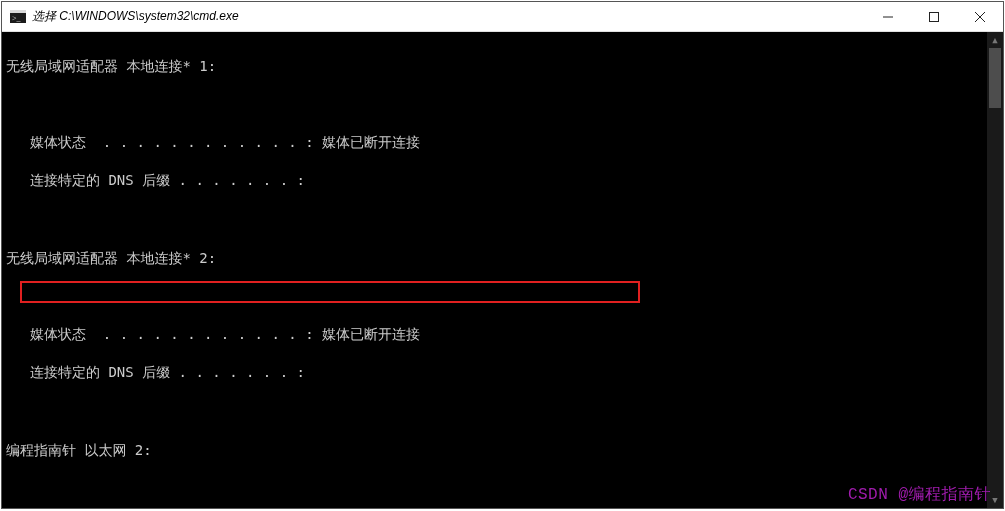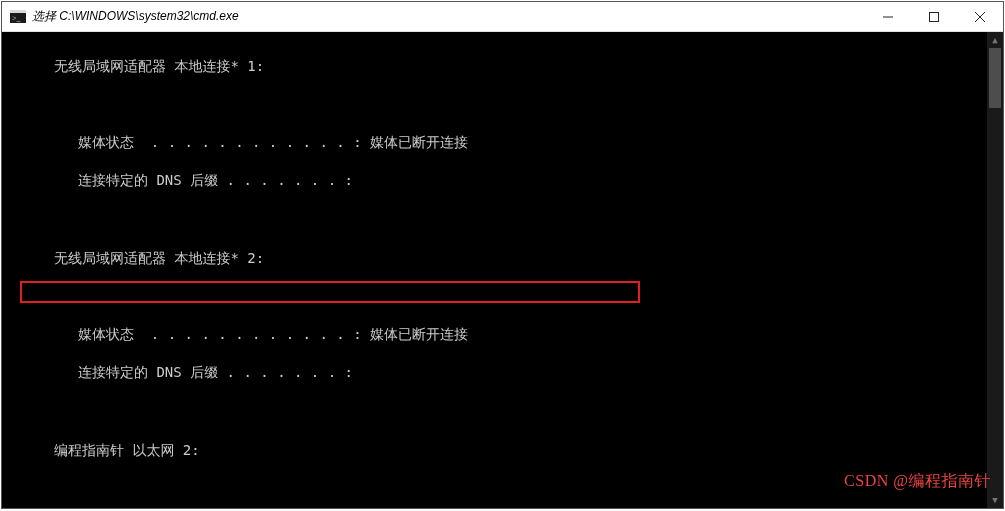--- a/index.html
+++ b/index.html
@@ -84,36 +84,36 @@
       display: flex; align-items: center; justify-content: center;
       color: #777; font-size: 9px;
     }
     .sa-top { top: 0; }
     .sa-bot { bottom: 0; }
     .content {
       padding-left: 4px;
       padding-right: 18px;
       white-space: pre;
     }
-    .line { min-height: 19px; margin-left: 48px; }
+    .line { min-height: 19px; }
     .section-hdr { margin-top: 2px; }
     .kv-line { padding-left: 24px; }
     .hl {
       border: 2px solid #e02020;
       position: absolute;
       pointer-events: none;
     }
     .watermark {
       position: absolute;
       right: 14px;
-      bottom: 19px;
-      color: #ef4444;
+      bottom: 6px;
+      color: #a21caf;
       font-size: 16px;
       letter-spacing: 0.5px;
-      font-family: Liberation Serif, serif;
+      font-family: Liberation Mono, monospace;
     }
   </style>
 </head>
 <body>
 
 <div class="window">
 
   <div class="titlebar">
     <span class="app-icon">
       <svg width="16" height="13" viewBox="0 0 16 13">

